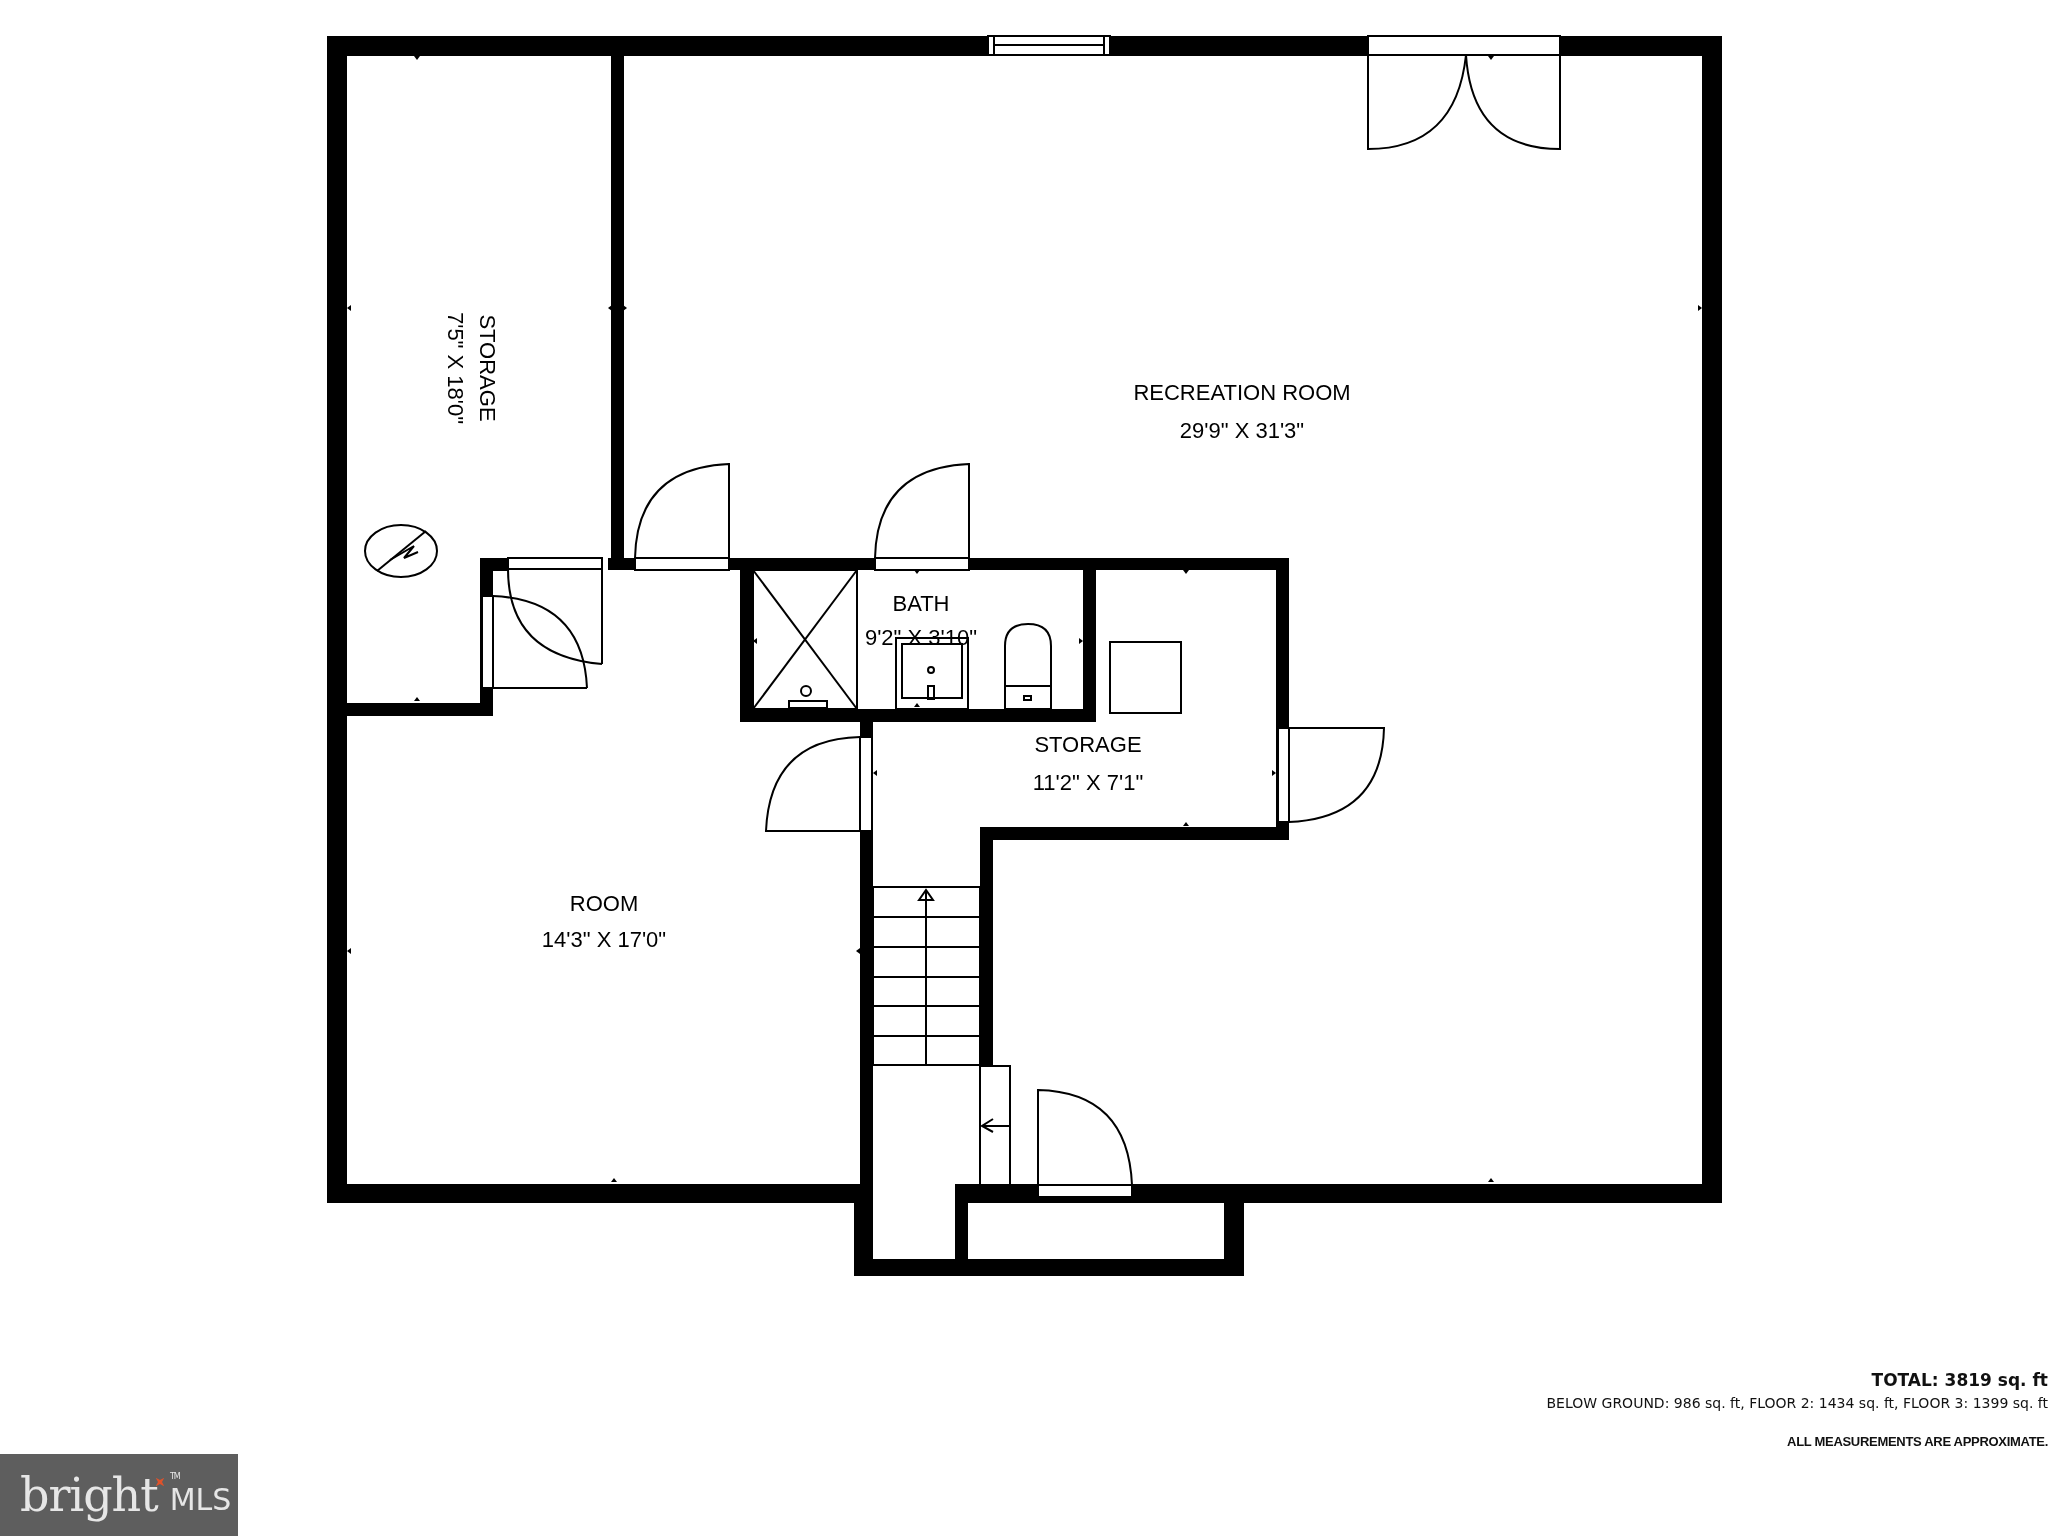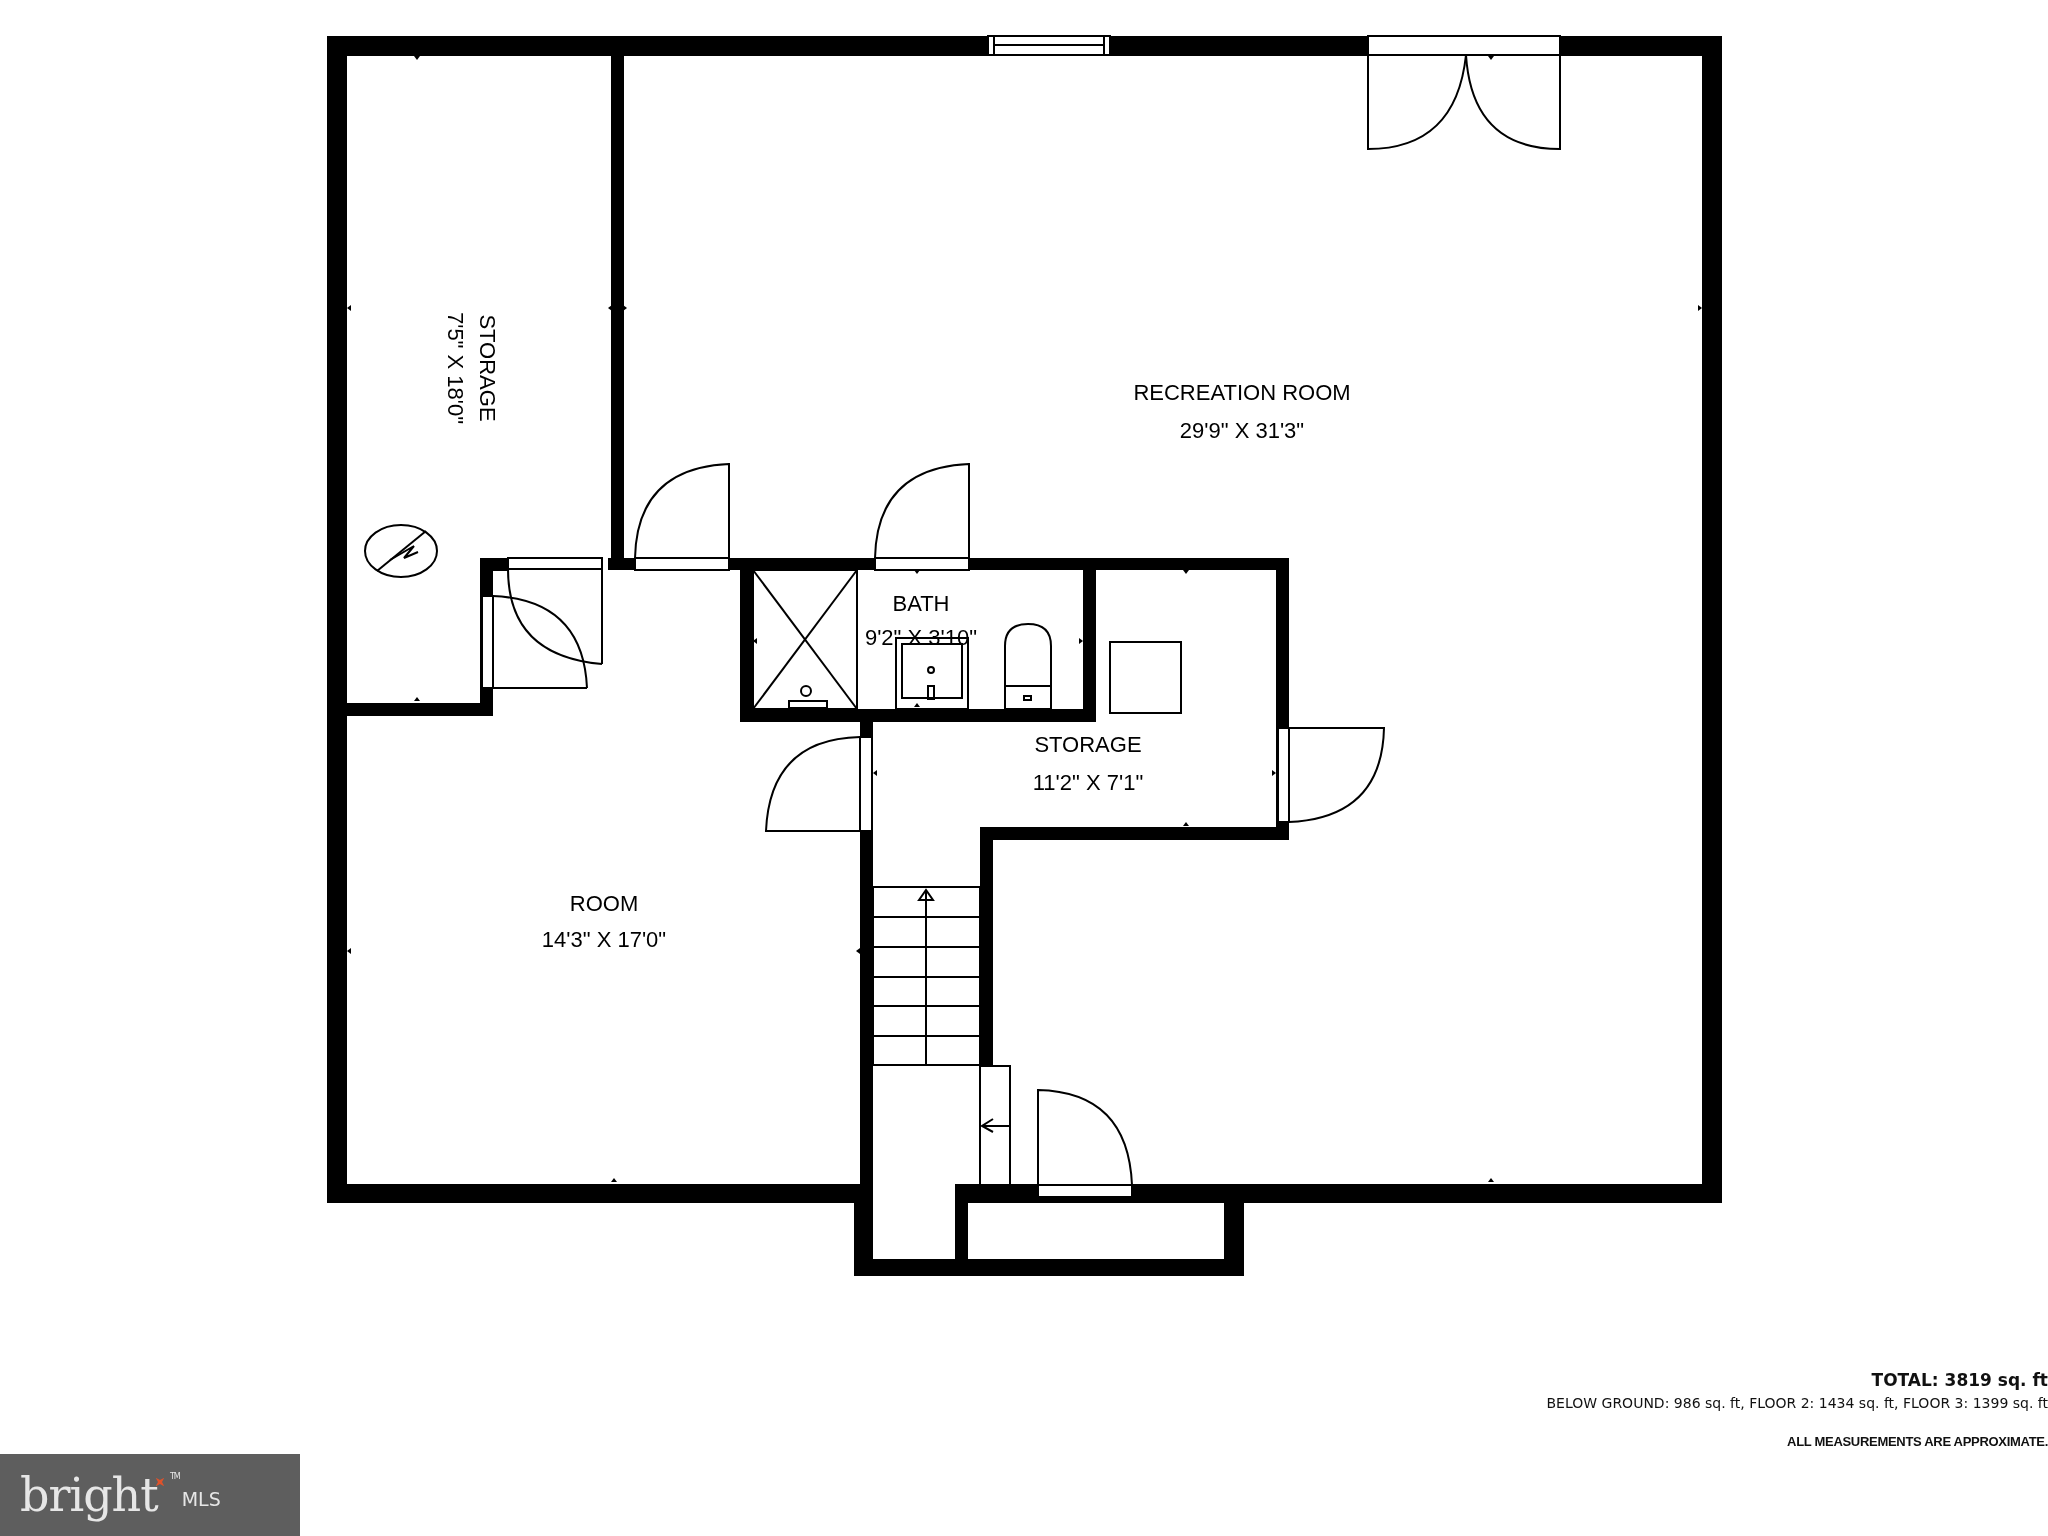--- a/index.html
+++ b/index.html
@@ -6,25 +6,25 @@
     body { width: 2048px; height: 1536px; position: relative; overflow: hidden; font-family: "Liberation Sans", sans-serif; }
     svg#plan { position: absolute; left: 0; top: 0; }
     .wall { fill: #000; }
     .thin { fill: none; stroke: #000; stroke-width: 2; }
     .thin-w { fill: #fff; stroke: #000; stroke-width: 2; }
     .room-label { font-family: "Liberation Sans", sans-serif; font-size: 22px; fill: #000; text-anchor: middle; font-weight: 500; }
     .legend { position: absolute; left: 0; top: 1370px; width: 2048px; text-align: right; color: #111; }
     .legend .total { font-family: "DejaVu Sans", sans-serif; font-weight: bold; font-size: 17px; margin-bottom: 2px; }
     .legend .line { font-family: "DejaVu Sans", sans-serif; font-size: 14px; line-height: 22px; }
     .legend .approx { font-family: "Liberation Sans", sans-serif; font-weight: bold; font-size: 13px; margin-top: 20px; letter-spacing: -0.3px; }
-    .logo { position: absolute; left: 0; top: 1454px; width: 300px; height: 82px; background: #5e5e5e; display: flex; align-items: center; padding-left: 20px; box-sizing: border-box; gap: 12px; }
+    .logo { position: absolute; left: 0; top: 1454px; width: 238px; height: 82px; background: #5e5e5e; display: flex; align-items: center; padding-left: 20px; box-sizing: border-box; }
     .logo .bright { font-family: "DejaVu Serif", serif; font-size: 46px; color: #e6e6e6; letter-spacing: -1px; position: relative; }
     .logo .star { position: absolute; right: -8px; top: 8px; width: 12px; height: 12px; background: #e0522a; transform: rotate(45deg); clip-path: polygon(50% 0, 62% 38%, 100% 50%, 62% 62%, 50% 100%, 38% 62%, 0 50%, 38% 38%); }
     .logo .tm { position: absolute; right: -22px; top: 4px; font-size: 8px; color: #e6e6e6; font-family: "DejaVu Sans", sans-serif; }
-    .logo .mls { font-family: "DejaVu Sans", sans-serif; font-size: 19px; color: #e6e6e6; margin-left: 12px; margin-top: 8px; text-align: right; }
+    .logo .mls { font-family: "DejaVu Sans", sans-serif; font-size: 30px; color: #e6e6e6; margin-left: 12px; margin-top: 8px; text-align: right; }
   </style>
 </head>
 <body>
 
 <svg id="plan" width="2048" height="1536" viewBox="0 0 2048 1536" xmlns="http://www.w3.org/2000/svg">
 
   <g>
 
     <rect class="wall" x="327" y="36" width="1394" height="20"></rect>
 

